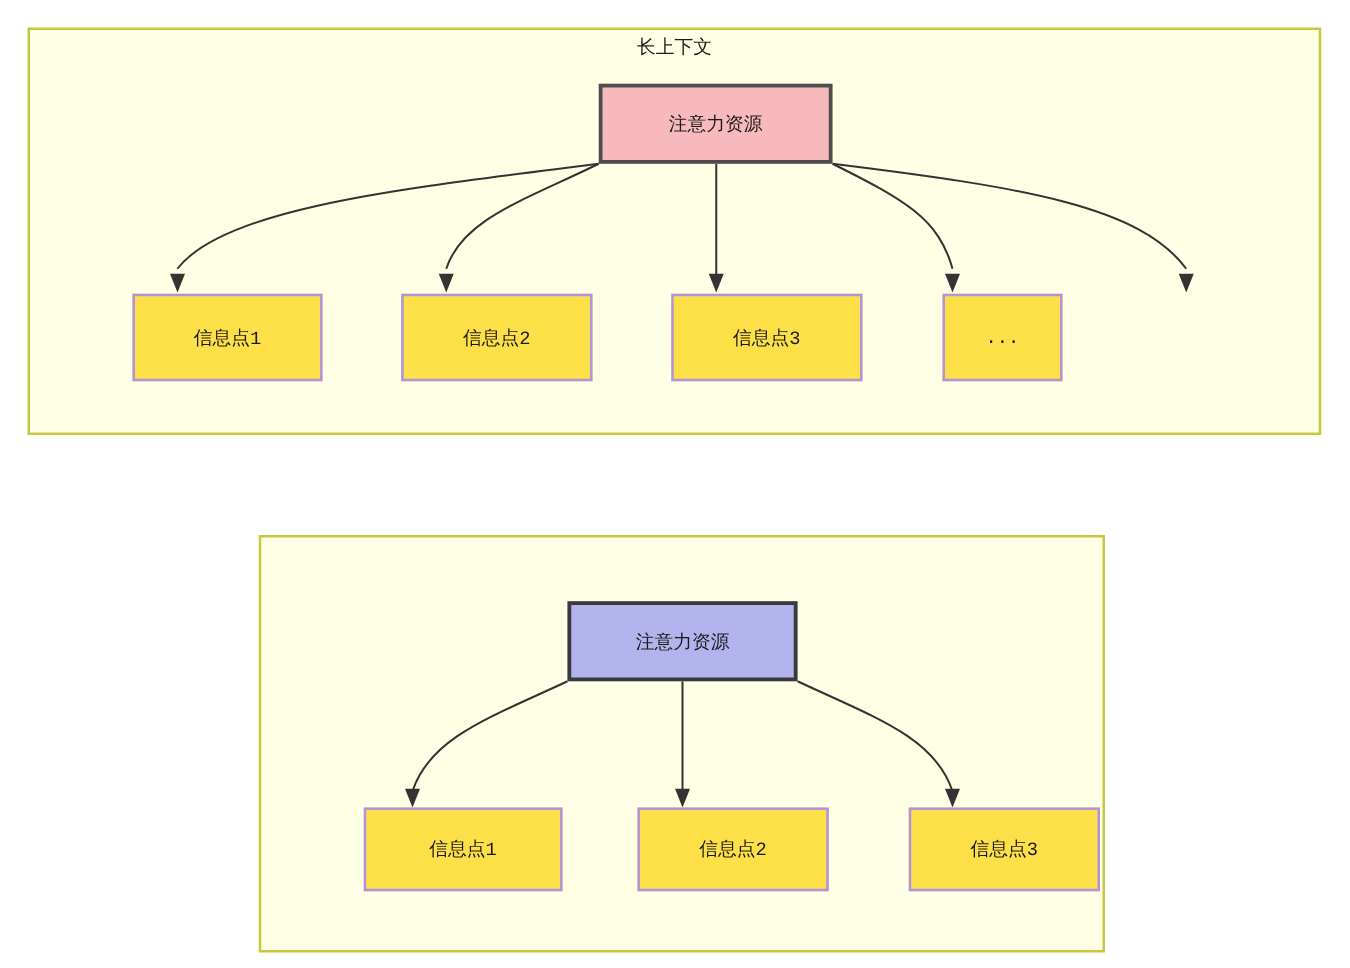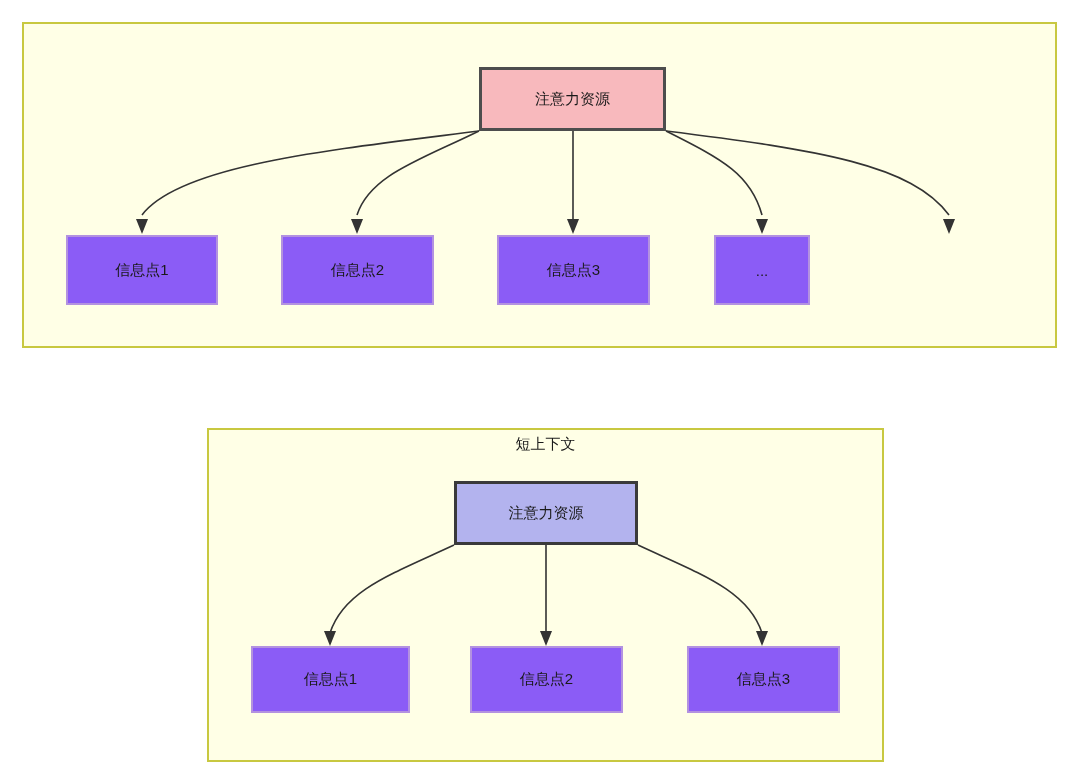--- a/index.html
+++ b/index.html
@@ -38,32 +38,34 @@
   }
   .node {
     position: absolute;
     box-sizing: border-box;
     display: flex;
     align-items: center;
     justify-content: center;
     font-size: 15px;
     color: #1a1a1a;
     white-space: nowrap;
+    font-family: Liberation Mono, monospace;
   }
   .node-attention-long {
     background: #f8b9bd;
     border: 3px solid #4d4d4d;
   }
   .node-attention-short {
     background: #b3b3ee;
     border: 3px solid #3a3a3a;
   }
   .node-info {
-    background: #8b5cf6;
+    background: #fde047;
     border: 2px solid #b392e0;
+    margin-left: 40px;
   }
   svg.edges {
     position: absolute;
     left: 0;
     top: 0;
     width: 1080px;
     height: 774px;
     overflow: visible;
     pointer-events: none;
   }
@@ -78,20 +80,21 @@
     stroke: none;
   }
 </style>
 </head>
 <body>
 
 <div id="canvas">
 
   <div class="panel" style="left:22px; top:22px; width:1035px; height:326px;">
   </div>
+  <div class="panel-title" style="left:22px; top:28px; width:1035px;">长上下文</div>
 
   <svg class="edges">
 
     <path d="M 479,131 C 330,150 180,165 142,215"></path>
     <polygon points="142,234 136,219 148,219"></polygon>
 
     <path d="M 479,131 C 420,160 370,175 357,215"></path>
     <polygon points="357,234 351,219 363,219"></polygon>
 
     <line x1="573" y1="131" x2="573" y2="222"></line>
@@ -120,21 +123,20 @@
     <span>信息点3</span>
   </div>
 
   <div class="node node-info" style="left:714px; top:235px; width:96px; height:70px;">
     <span>...</span>
   </div>
 
 
   <div class="panel" style="left:207px; top:428px; width:677px; height:334px;">
   </div>
-  <div class="panel-title" style="left:207px; top:434px; width:677px;">短上下文</div>
 
   <svg class="edges">
 
     <path d="M 454,545 C 392,574 344,590 330,633"></path>
     <polygon points="330,646 324,631 336,631"></polygon>
 
     <line x1="546" y1="545" x2="546" y2="634"></line>
     <polygon points="546,646 540,631 552,631"></polygon>
 
     <path d="M 638,545 C 700,574 748,590 762,633"></path>

